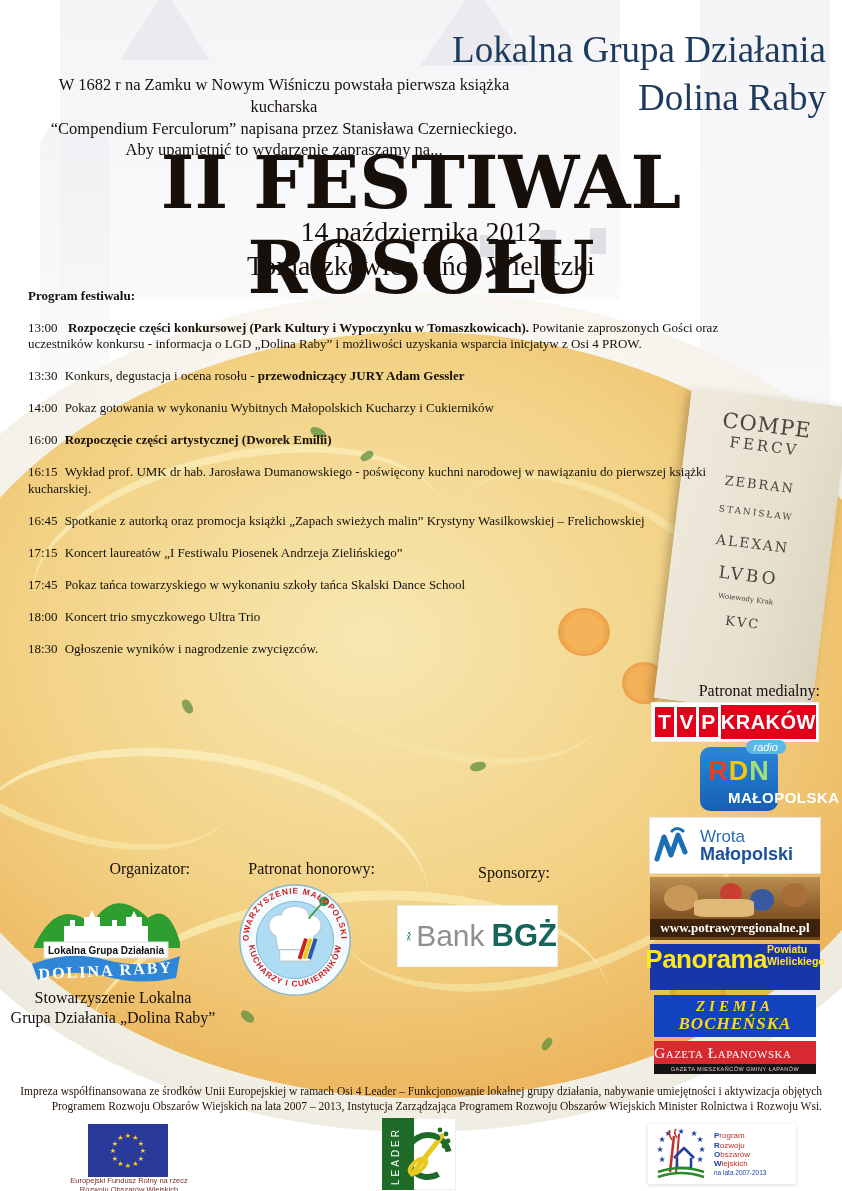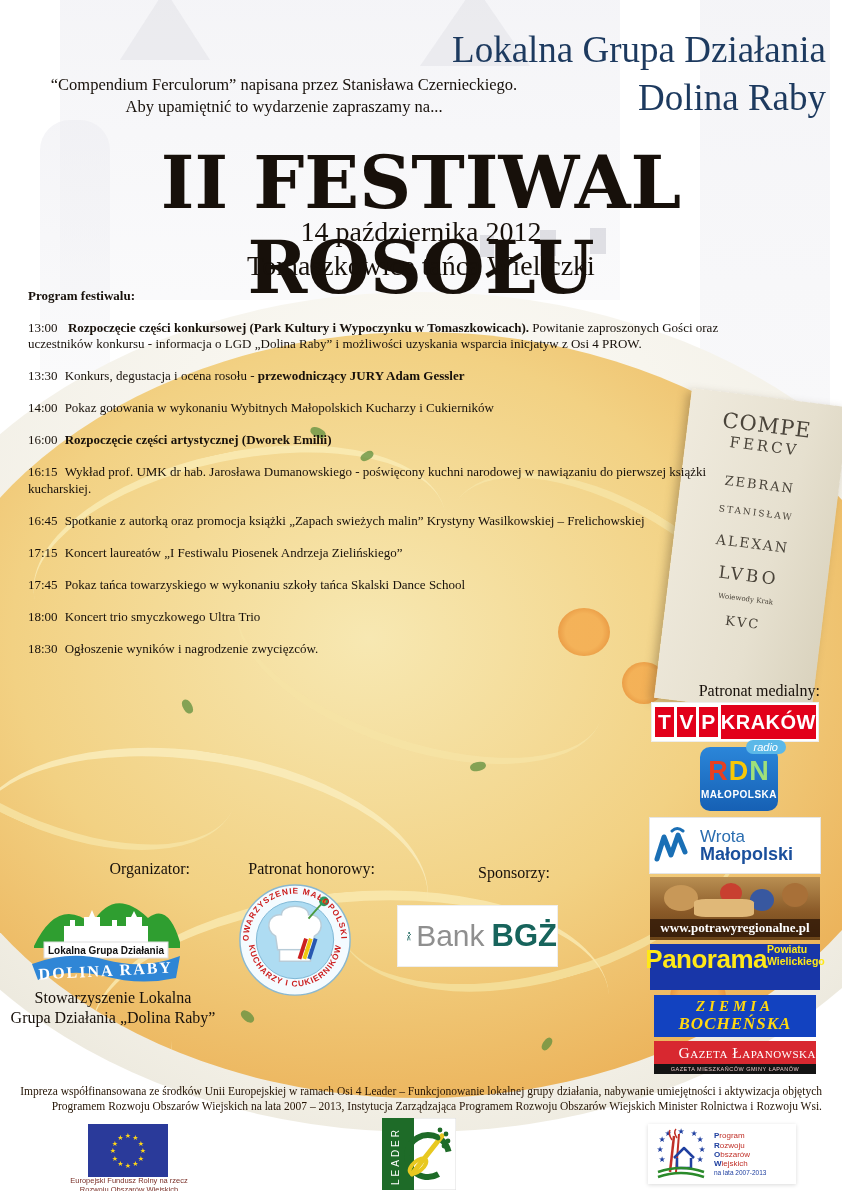--- a/index.html
+++ b/index.html
@@ -55,41 +55,41 @@
   .tvp .sq{width:28px;height:30px;background:#e2001a;color:#fff;font-weight:700;font-size:21px;
            display:flex;align-items:center;justify-content:center;margin-left:3px;font-family:"Liberation Sans",sans-serif;}
   .tvp .city{flex:1;height:34px;background:#e2001a;color:#fff;font-weight:700;font-size:20px;margin-left:3px;margin-right:2px;
              display:flex;align-items:center;justify-content:center;font-family:"Liberation Sans",sans-serif;letter-spacing:.5px;}
   
   .rdn{left:700px;top:747px;width:78px;height:64px;background:linear-gradient(180deg,#2b86d9,#1660b4);border-radius:10px;text-align:center;}
   .rdn .radio{position:absolute;top:-7px;right:-8px;background:#5bb8e8;color:#fff;font-style:italic;font-size:11px;
               padding:1px 8px;border-radius:8px;font-family:"Liberation Sans",sans-serif;}
   .rdn .letters{margin-top:9px;font-weight:700;font-size:27px;font-family:"Liberation Sans",sans-serif;letter-spacing:1px;}
   .rdn .r{color:#e84020;} .rdn .d{color:#f8c808;} .rdn .n{color:#9fe07a;}
-  .rdn .region{color:#fff;font-size:10px;font-weight:700;font-family:"Liberation Sans",sans-serif;letter-spacing:.5px;margin-top:2px;}
+  .rdn .region{color:#fff;font-size:15px;font-weight:700;font-family:"Liberation Sans",sans-serif;letter-spacing:.5px;margin-top:2px;padding-left:28px;}
 
   
   .wrota{left:650px;top:818px;width:170px;height:55px;background:#fff;display:flex;align-items:center;box-shadow:0 0 0 1px #e5e5e5;}
   .wrota .wt{line-height:1.02;margin-left:6px;font-family:"Liberation Sans",sans-serif;}
   .wrota .w1{color:#2a6db0;font-size:17px;}
   .wrota .w2{color:#1a4f9c;font-size:18px;font-weight:700;}
   .potrawy{left:650px;top:877px;width:170px;height:63px;overflow:hidden;
     background:linear-gradient(180deg,#b98f52,#8a5a28 55%,#6a4418),#8a5a28;}
   .potrawy .blob{position:absolute;border-radius:50%;}
   .potrawy .band{position:absolute;left:0;right:0;bottom:3px;background:rgba(45,22,6,.78);color:#fff;
     font-weight:700;font-size:13px;text-align:center;padding:1px 0;font-family:"Liberation Serif",serif;}
   .panorama{left:650px;top:944px;width:170px;height:46px;background:#1836a8;display:flex;justify-content:center;}
   .panorama .big{color:#ffe818;font-weight:700;font-size:26px;font-family:"Liberation Sans",sans-serif;letter-spacing:-0.5px;}
   .panorama .side{color:#ffe818;font-weight:700;font-size:10.5px;line-height:1.1;margin-left:0;font-family:"Liberation Sans",sans-serif;}
   .ziemia{left:654px;top:995px;width:162px;height:42px;background:#1242c0;color:#ffd810;text-align:center;
     font-style:italic;font-weight:700;font-family:"Liberation Serif",serif;line-height:1.05;padding-top:4px;box-sizing:border-box;}
   .ziemia .z1{font-size:15px;letter-spacing:4px;}
   .ziemia .z2{font-size:17px;letter-spacing:1px;}
   .gazeta{left:654px;top:1041px;width:162px;}
-  .gazeta .red{background:#d82830;color:#fff;font-variant:small-caps;font-size:15.5px;text-align:right;
+  .gazeta .red{background:#d82830;color:#fff;font-variant:small-caps;font-size:15.5px;text-align:left;
     padding:3px 0 2px;font-family:"Liberation Serif",serif;letter-spacing:.5px;}
   .gazeta .blk{background:#141414;color:#e8c8c8;font-size:5.5px;text-align:center;padding:2px 0;
     font-family:"Liberation Sans",sans-serif;letter-spacing:.5px;}
 
   
   .dolina-wrap{left:30px;top:884px;}
   .org-cap{left:8px;top:988px;width:210px;text-align:center;font-size:16px;line-height:1.22;z-index:10;}
   .chef-wrap{left:237px;top:880px;}
   .bgz{left:398px;top:906px;width:159px;height:60px;background:#fff;display:flex;align-items:center;box-shadow:0 0 0 1px #eee;}
   .bgz .bank{color:#8f8f8f;font-size:30px;font-family:"Liberation Sans",sans-serif;margin-left:4px;}
@@ -152,20 +152,21 @@
     <div style="margin-top:14px;font-size:17px;letter-spacing:3px;">LVBO</div>
     <div style="margin-top:10px;font-size:7px;">Woiewody Krak</div>
     <div style="margin-top:12px;font-size:13px;letter-spacing:2px;">KVC</div>
   </div>
 
   <div class="abs lgd">
     <div>Lokalna Grupa Działania</div>
     <div>Dolina Raby</div>
   </div>
   <div class="abs intro">
+    <div>W 1682 r na Zamku w Nowym Wiśniczu powstała pierwsza książka kucharska</div>
     <div>“Compendium Ferculorum” napisana przez Stanisława Czernieckiego.</div>
     <div>Aby upamiętnić to wydarzenie zapraszamy na...</div>
   </div>
 
   <div class="abs title">II FESTIWAL ROSOŁU</div>
   <div class="abs tdate">14 października 2012</div>
   <div class="abs tplace">Tomaszkowice tańca Wieliczki</div>
 
   <div class="abs program">
     <div class="phead">Program festiwalu:</div>

